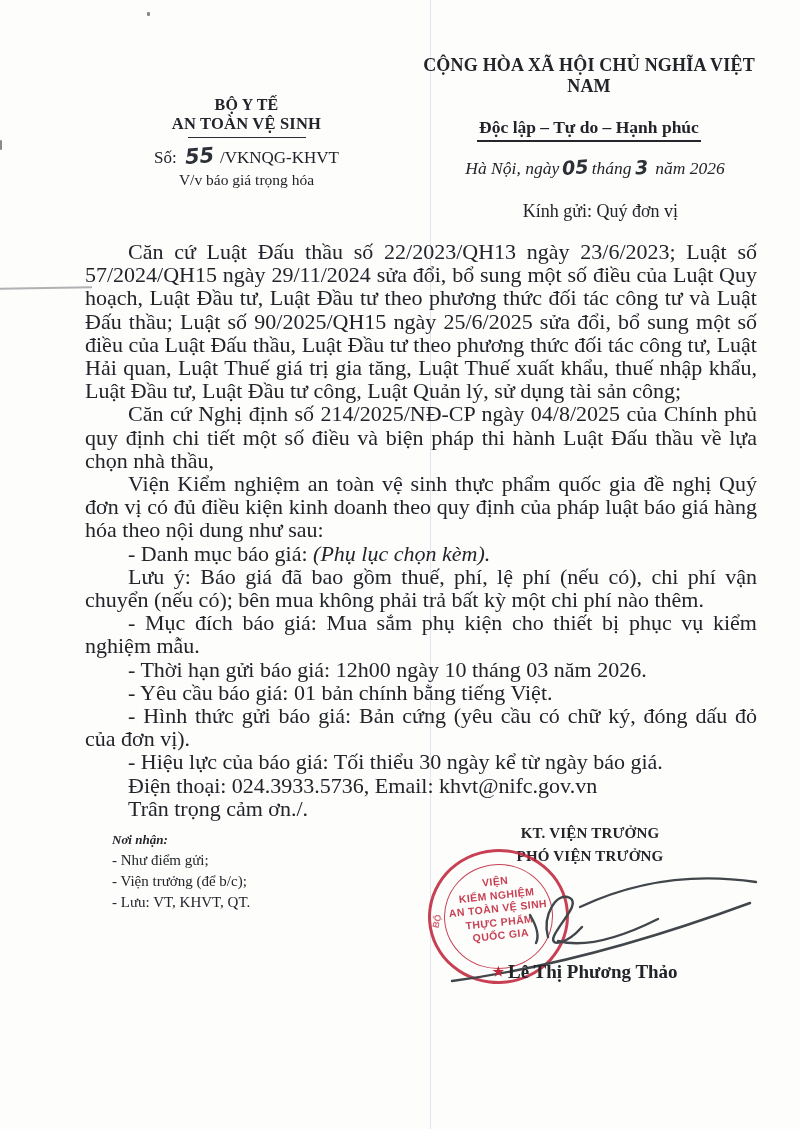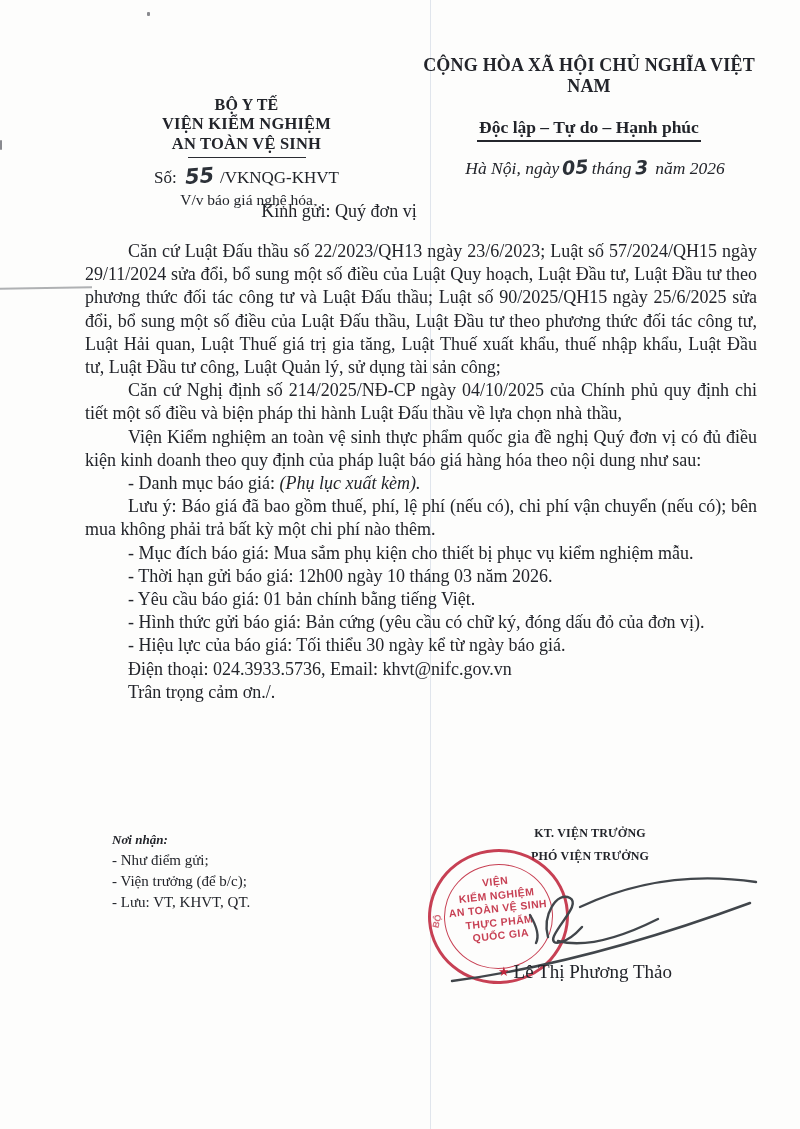--- a/index.html
+++ b/index.html
@@ -26,85 +26,84 @@
   .subject { font-size:15.5px; margin-top:3px; }
 
   .hdr-right { position:absolute; left:405px; top:55px; width:368px; text-align:center; }
   .hdr-right .nation { font-weight:bold; font-size:18px; letter-spacing:.2px; }
   .hdr-right .motto { display:inline-block; font-weight:bold; font-size:17.5px;
                       border-bottom:2px solid #24262c; padding:1px 2px 2px; margin-top:19px; }
   .date-line { position:absolute; left:420px; top:156px; width:350px; text-align:center;
                font-style:italic; font-size:17.5px; white-space:nowrap; }
   .date-line .handwrit { font-size:19px; margin:0 3px; }
 
-  .salutation { position:absolute; left:0; top:201px; width:678px; text-align:center; font-size:18px; }
+  .salutation { position:absolute; left:0; top:201px; width:678px; text-align:right; font-size:18px; }
 
   
   .body-text { position:absolute; left:85px; top:240px; width:672px;
-               font-size:18px; line-height:23.2px; text-align:justify; }
+               font-size:22px; line-height:23.2px; text-align:justify; }
   .body-text p { text-indent:43px; }
   .body-text i { font-style:italic; }
 
   
   .recipients { position:absolute; left:112px; top:829px; font-size:15px; line-height:21px; }
   .recipients .rt { font-weight:bold; font-style:italic; font-size:13px; }
   .sign-titles { position:absolute; left:430px; top:822px; width:320px; text-align:center;
-                 font-weight:bold; font-size:12px; line-height:23px; letter-spacing:.2px; }
+                 font-weight:bold; font-size:15px; line-height:23px; letter-spacing:.2px; }
 
   .stamp { position:absolute; left:428px; top:849px; width:141px; height:135px;
            border:3.2px solid #c0273d; border-radius:50%; opacity:.88;
            transform:rotate(-4deg); z-index:1; }
   .stamp-inner { position:absolute; left:13px; top:12px; right:13px; bottom:12px;
                  border:1.4px solid #c0273d; border-radius:50%; }
   .stamp-text { position:absolute; left:0; top:23px; width:100%; text-align:center;
                 font-family:"Liberation Sans","DejaVu Sans",sans-serif; font-weight:bold;
                 font-size:10.5px; line-height:13.5px; color:#c0273d; letter-spacing:.4px;
                 transform:rotate(-2deg); }
   .stamp-ring-letters { position:absolute; left:-1px; top:60px; color:#c0273d;
                  font-family:"Liberation Sans",sans-serif; font-size:9px; font-weight:bold;
                  transform:rotate(-72deg); opacity:.8; }
   .sig-svg { position:absolute; left:430px; top:853px; z-index:2; }
   .name-row { position:absolute; left:420px; top:961px; width:330px; text-align:center;
-              font-weight:normal; font-size:19px; z-index:3; white-space:nowrap; }
+              font-weight:bold; font-size:19px; z-index:3; white-space:nowrap; }
   .name-row .star { color:#c0273d; font-size:13px; vertical-align:2px; margin-right:4px; }
 </style>
 </head>
 <body>
 
 <div class="page">
 
   <div class="fold-v" style="left:430px;"></div>
   <div class="scratch" style="left:0; top:287px; width:92px; height:1.6px; transform:rotate(-.8deg);"></div>
   <div class="speck" style="left:147px; top:12px; width:3px; height:4px;"></div>
   <div class="speck" style="left:0px; top:140px; width:2px; height:10px;"></div>
 
   <div class="hdr-left">
     <div class="ministry">BỘ Y TẾ</div>
-    <div class="org">VIỆN KIỂM NGHIỆM</div>
     <div class="org">AN TOÀN VỆ SINH</div>
     <div class="org-rule"></div>
     <div class="num-line"><span>Số:</span><span class="handwrit">55</span><span>/VKNQG-KHVT</span></div>
-    <div class="subject">V/v báo giá nghệ hóa</div>
+    <div class="subject">V/v báo giá trọng hóa</div>
   </div>
 
   <div class="hdr-right">
     <div class="nation">CỘNG HÒA XÃ HỘI CHỦ NGHĨA VIỆT NAM</div>
     <div><span class="motto">Độc lập – Tự do – Hạnh phúc</span></div>
   </div>
   <div class="date-line">
     <span>Hà Nội, ngày</span><span class="handwrit">05</span><span>tháng</span><span class="handwrit">3</span>&nbsp;<span>năm 2026</span>
   </div>
 
   <div class="salutation">Kính gửi:  Quý đơn vị</div>
 
   <div class="body-text">
     <p>Căn cứ Luật Đấu thầu số 22/2023/QH13 ngày 23/6/2023; Luật số 57/2024/QH15 ngày 29/11/2024 sửa đổi, bổ sung một số điều của Luật Quy hoạch, Luật Đầu tư, Luật Đầu tư theo phương thức đối tác công tư và Luật Đấu thầu; Luật số 90/2025/QH15 ngày 25/6/2025 sửa đổi, bổ sung một số điều của Luật Đấu thầu, Luật Đầu tư theo phương thức đối tác công tư, Luật Hải quan, Luật Thuế giá trị gia tăng, Luật Thuế xuất khẩu, thuế nhập khẩu, Luật Đầu tư, Luật Đầu tư công, Luật Quản lý, sử dụng tài sản công;</p>
-    <p>Căn cứ Nghị định số 214/2025/NĐ-CP ngày 04/10/2025 của Chính phủ quy định chi tiết một số điều và biện pháp thi hành Luật Đấu thầu về lựa chọn nhà thầu,</p>
+    <p>Căn cứ Nghị định số 214/2025/NĐ-CP ngày 04/8/2025 của Chính phủ quy định chi tiết một số điều và biện pháp thi hành Luật Đấu thầu về lựa chọn nhà thầu,</p>
     <p>Viện Kiểm nghiệm an toàn vệ sinh thực phẩm quốc gia đề nghị Quý đơn vị có đủ điều kiện kinh doanh theo quy định của pháp luật báo giá hàng hóa theo nội dung như sau:</p>
-    <p><span>- Danh mục báo giá: </span><i>(Phụ lục xuất kèm).</i></p>
+    <p><span>- Danh mục báo giá: </span><i>(Phụ lục chọn kèm).</i></p>
     <p>Lưu ý: Báo giá đã bao gồm thuế, phí, lệ phí (nếu có), chi phí vận chuyển (nếu có); bên mua không phải trả bất kỳ một chi phí nào thêm.</p>
     <p>- Mục đích báo giá: Mua sắm phụ kiện cho thiết bị phục vụ kiểm nghiệm mẫu.</p>
     <p>- Thời hạn gửi báo giá: 12h00 ngày 10 tháng 03 năm 2026.</p>
     <p>- Yêu cầu báo giá: 01 bản chính bằng tiếng Việt.</p>
     <p>- Hình thức gửi báo giá: Bản cứng (yêu cầu có chữ ký, đóng dấu đỏ của đơn vị).</p>
     <p>- Hiệu lực của báo giá: Tối thiểu 30 ngày kể từ ngày báo giá.</p>
     <p>Điện thoại: 024.3933.5736, Email: khvt@nifc.gov.vn</p>
     <p>Trân trọng cảm ơn./.</p>
   </div>
 

